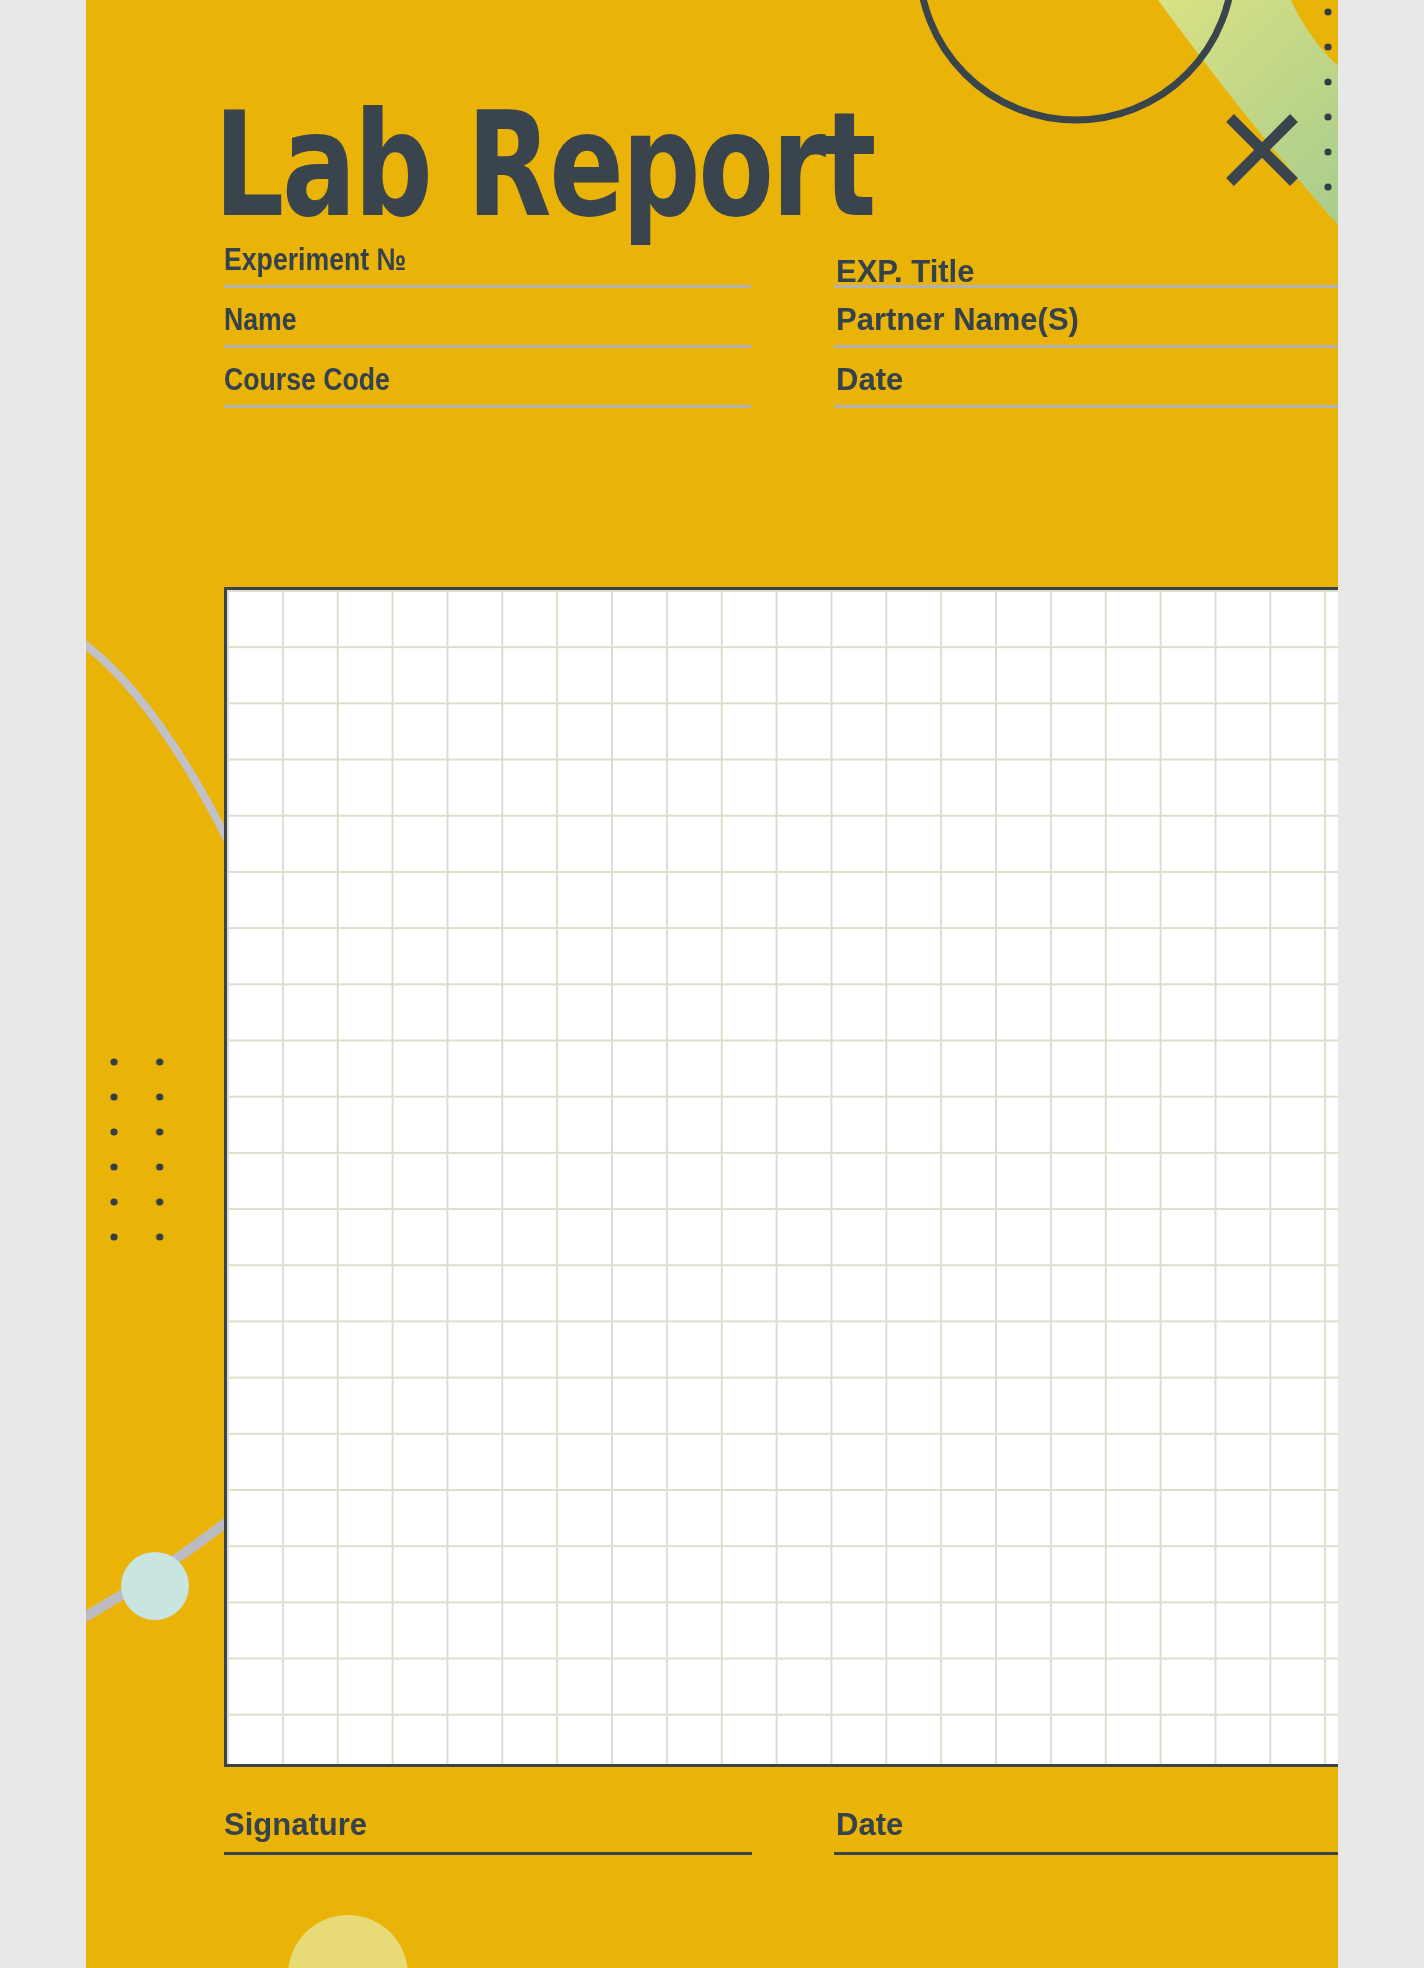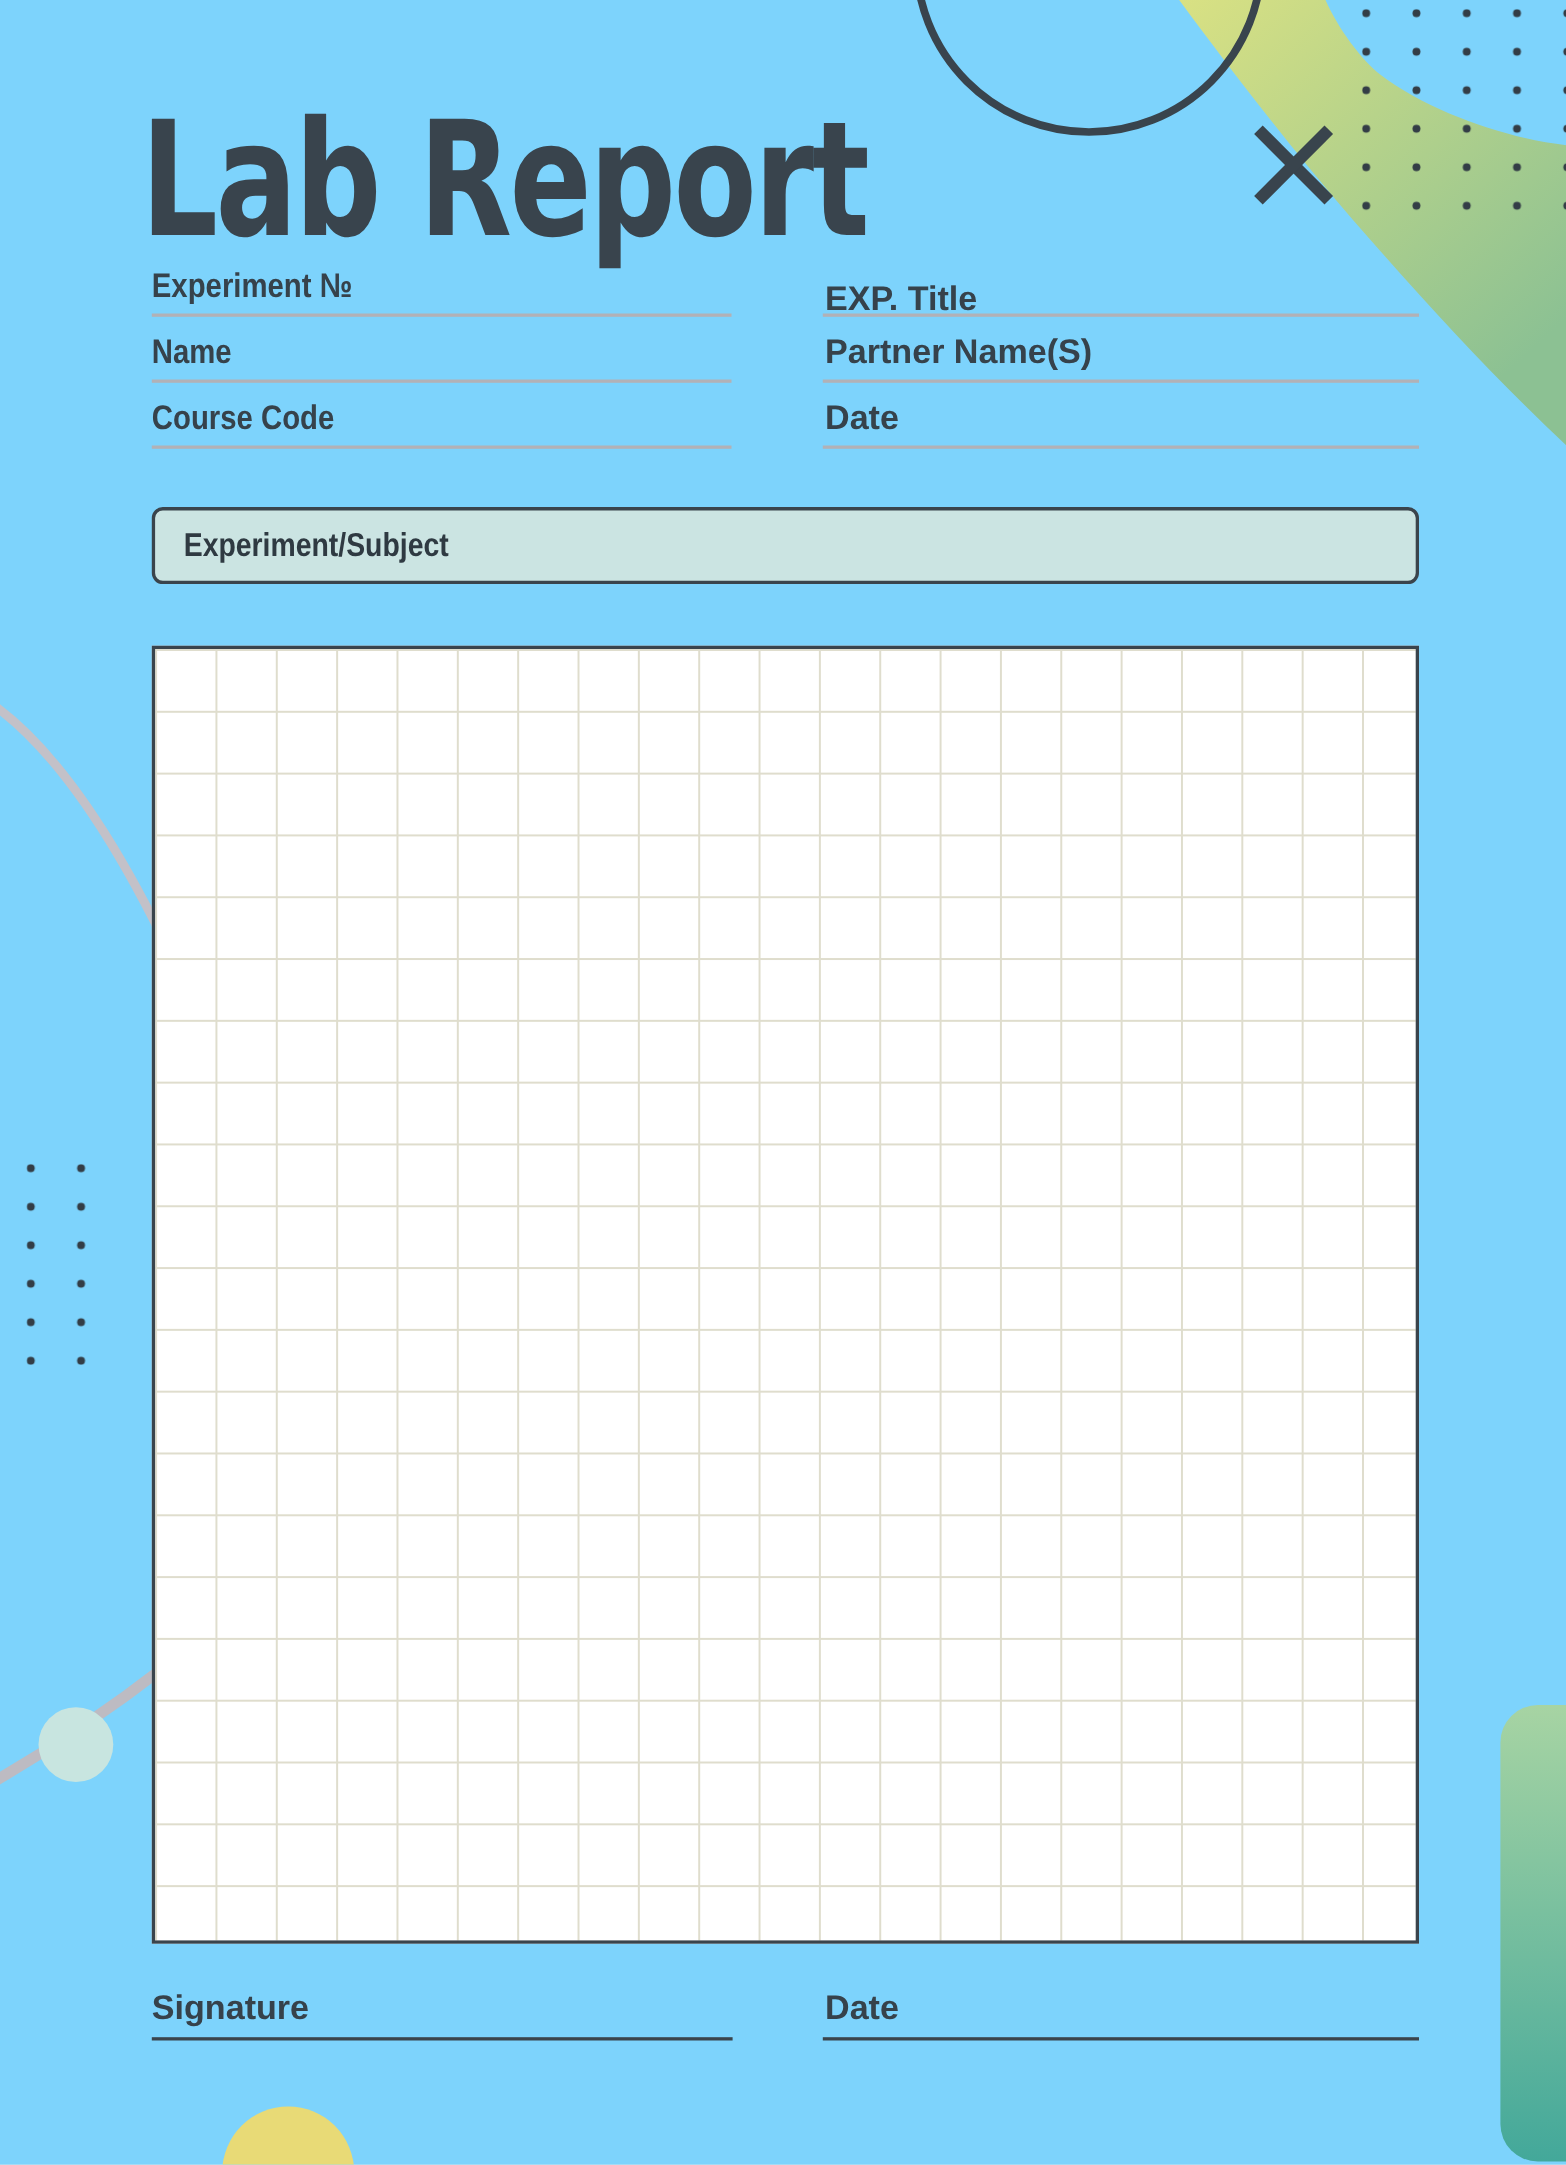--- a/index.html
+++ b/index.html
@@ -1,19 +1,19 @@
 <!DOCTYPE html>
 <html><head>
 <meta charset="utf-8">
 <style>
   html,body{margin:0;padding:0;background:#e8e8e8;}
   .page{
     position:relative;
-    width:1424px;height:1968px;
-    background:#7dd3fc;
+    width:1252px;height:1968px;
+    background:#eab308;
     overflow:hidden;
     font-family:"Liberation Sans", sans-serif;
     margin:0 auto;
   }
   .decor-svg{position:absolute;left:0;top:0;z-index:0;}
   .content{position:absolute;left:0;top:0;width:100%;height:100%;z-index:1;}
 
   .page-title{
     position:absolute;left:128px;top:92px;
     font-family:"DejaVu Sans", sans-serif;
@@ -130,23 +130,20 @@
 
     <div class="field-label" style="left:750px;top:255px;">EXP. Title</div>
     <div class="field-line" style="left:748px;top:285px;width:542px;"></div>
 
     <div class="field-label" style="left:750px;top:303px;text-align:right;">Partner Name(S)</div>
     <div class="field-line" style="left:748px;top:345px;width:542px;"></div>
 
     <div class="field-label" style="left:750px;top:363px;">Date</div>
     <div class="field-line" style="left:748px;top:405px;width:542px;"></div>
 
-    <div class="section-banner">
-      <span class="banner-label">Experiment/Subject</span>
-    </div>
 
     <div class="graph-grid"></div>
 
     <div class="field-label" style="left:138px;top:1808px;">Signature</div>
     <div class="field-line dark" style="left:138px;top:1852px;width:528px;"></div>
 
     <div class="field-label" style="left:750px;top:1808px;">Date</div>
     <div class="field-line dark" style="left:748px;top:1852px;width:542px;"></div>
 
   </div>

